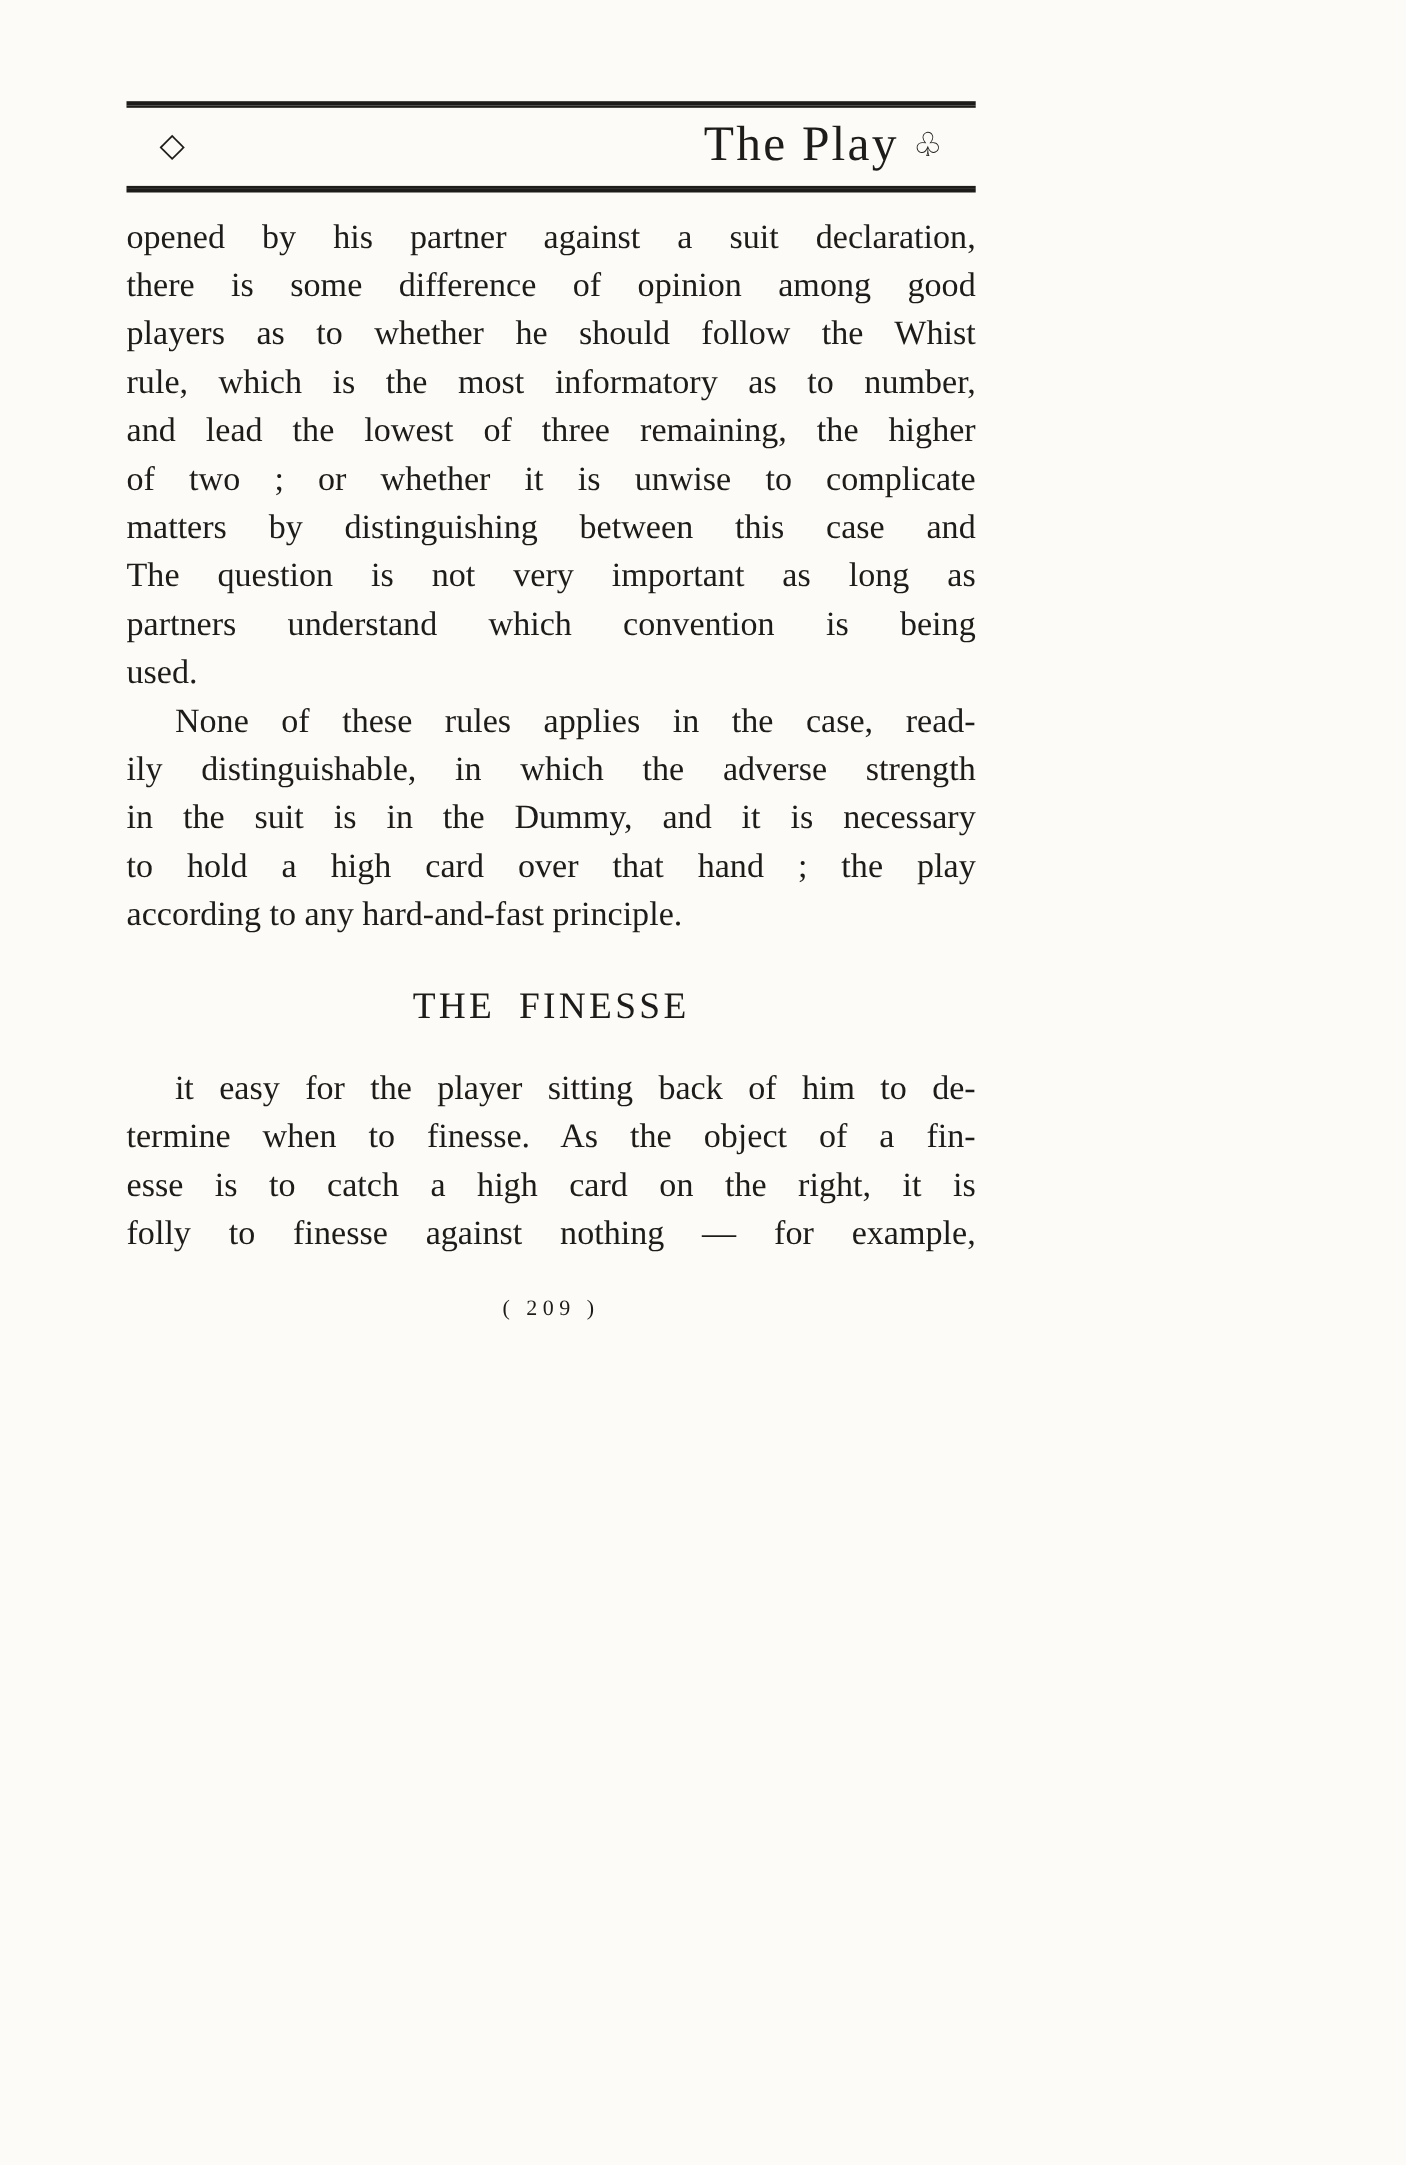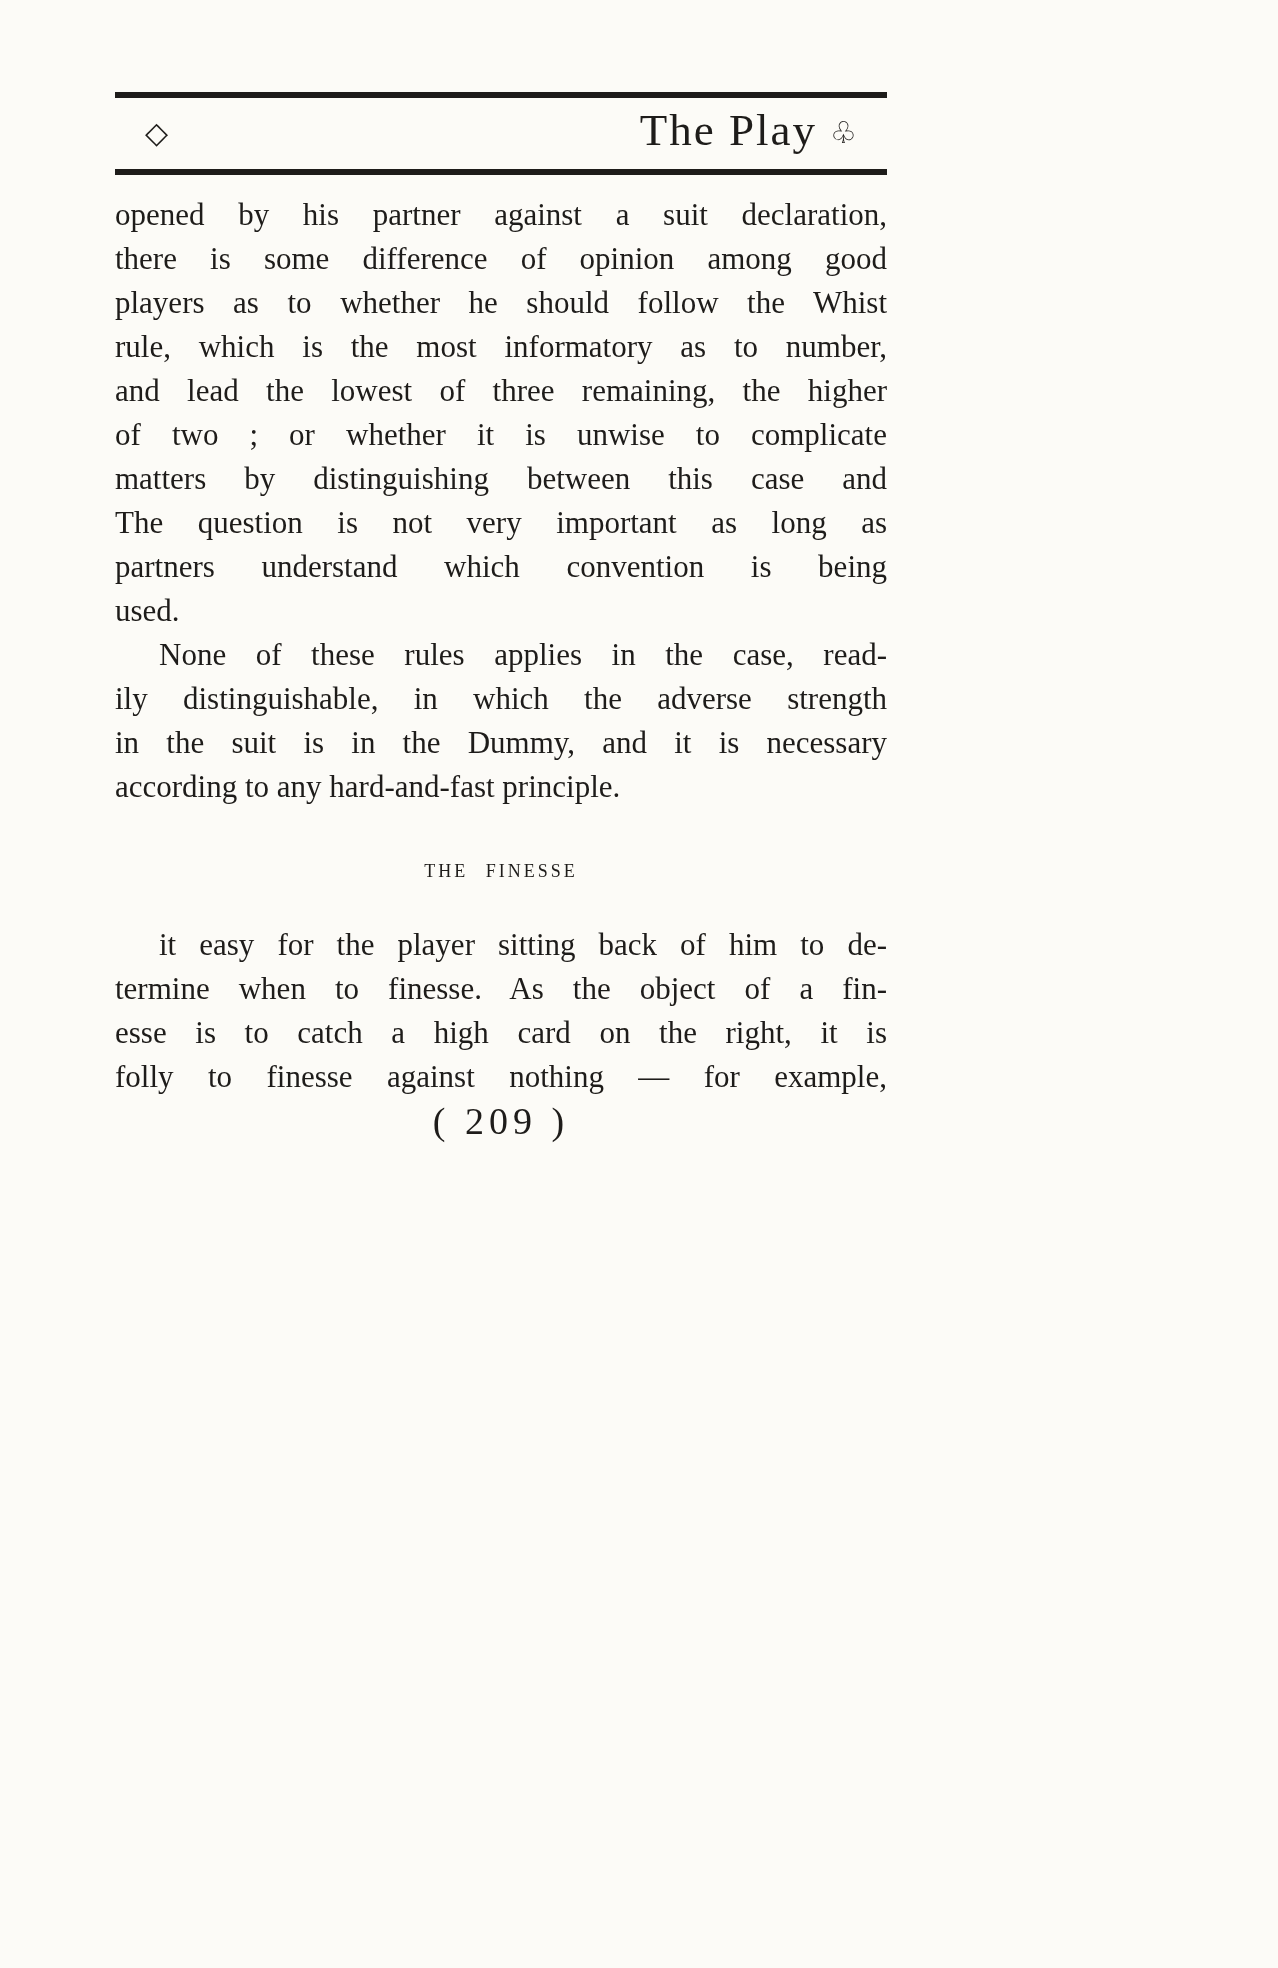--- a/index.html
+++ b/index.html
@@ -62,30 +62,30 @@
   }
   .line--left{
     text-align:left;
     text-align-last:left;
   }
   .para.indent .line:first-child{
     text-indent:44px;
   }
   .section-heading{
     text-align:center;
-    font-size:18px;
+    font-size:34px;
     letter-spacing:3px;
     word-spacing:10px;
     margin:40px 0 30px 0;
   }
   .page-number{
     text-align:center;
-    font-size:38px;
+    font-size:20px;
     letter-spacing:5px;
-    margin-top:0;
+    margin-top:24px;
   }
 </style>
 </head>
 <body>
 
 <div class="page">
   <div class="content">
 
     <div class="double-rule"></div>
 
@@ -114,20 +114,21 @@
           </div>
         <div class="line line--left">used.</div>
       </div>
 
       <div class="para indent">
         <div>
 
         <div class="line">None of these rules applies in the case, read-</div>
             <div class="line">ily distinguishable, in which the adverse strength</div>
             <div class="line">in the suit is in the Dummy, and it is necessary</div>
+            <div class="line">to hold a high card over that hand ; the play</div>
           </div>
         <div class="line line--left">according to any hard-and-fast principle.</div>
       </div>
 
       <div class="section-heading">THE FINESSE</div>
 
       <div class="para indent">
         <div>
 
             <div class="line">it easy for the player sitting back of him to de-</div>

